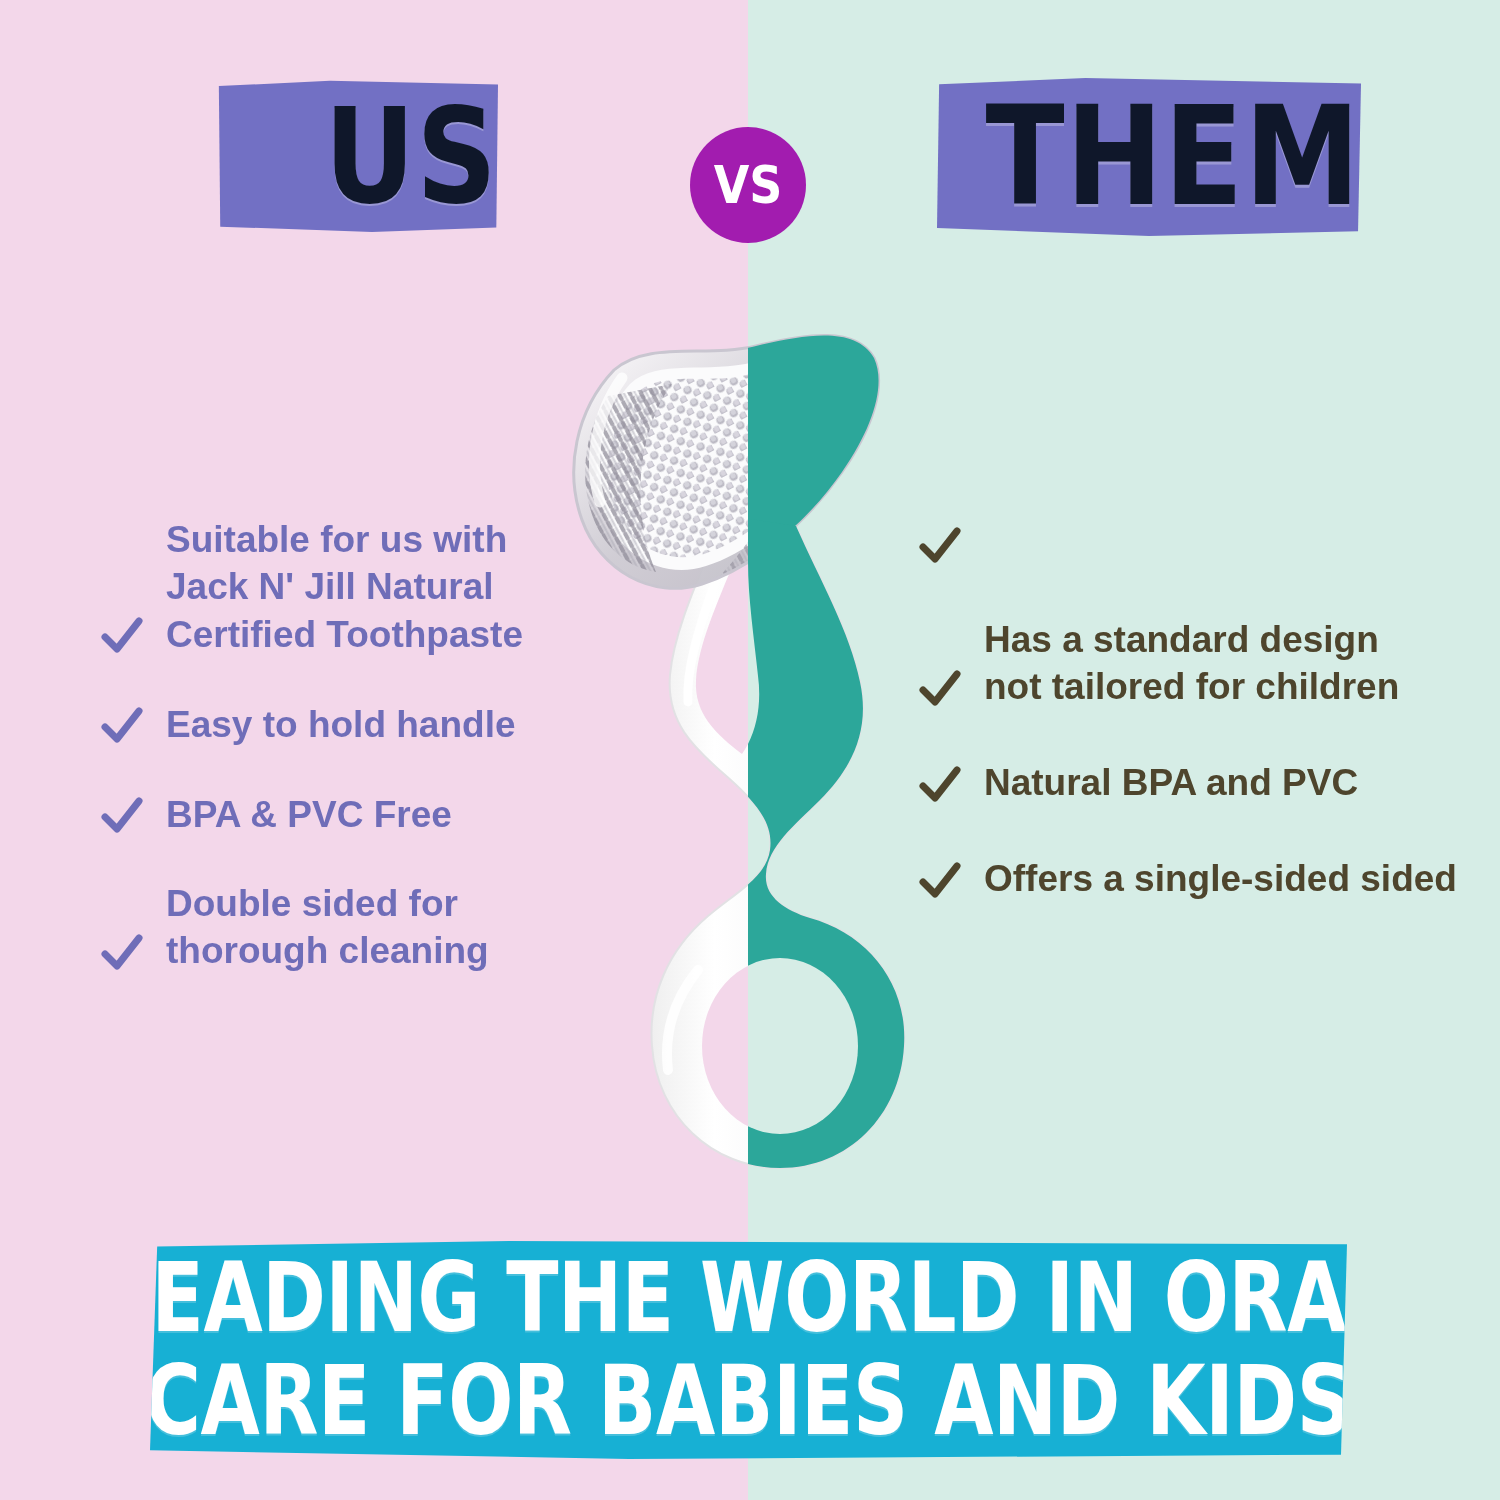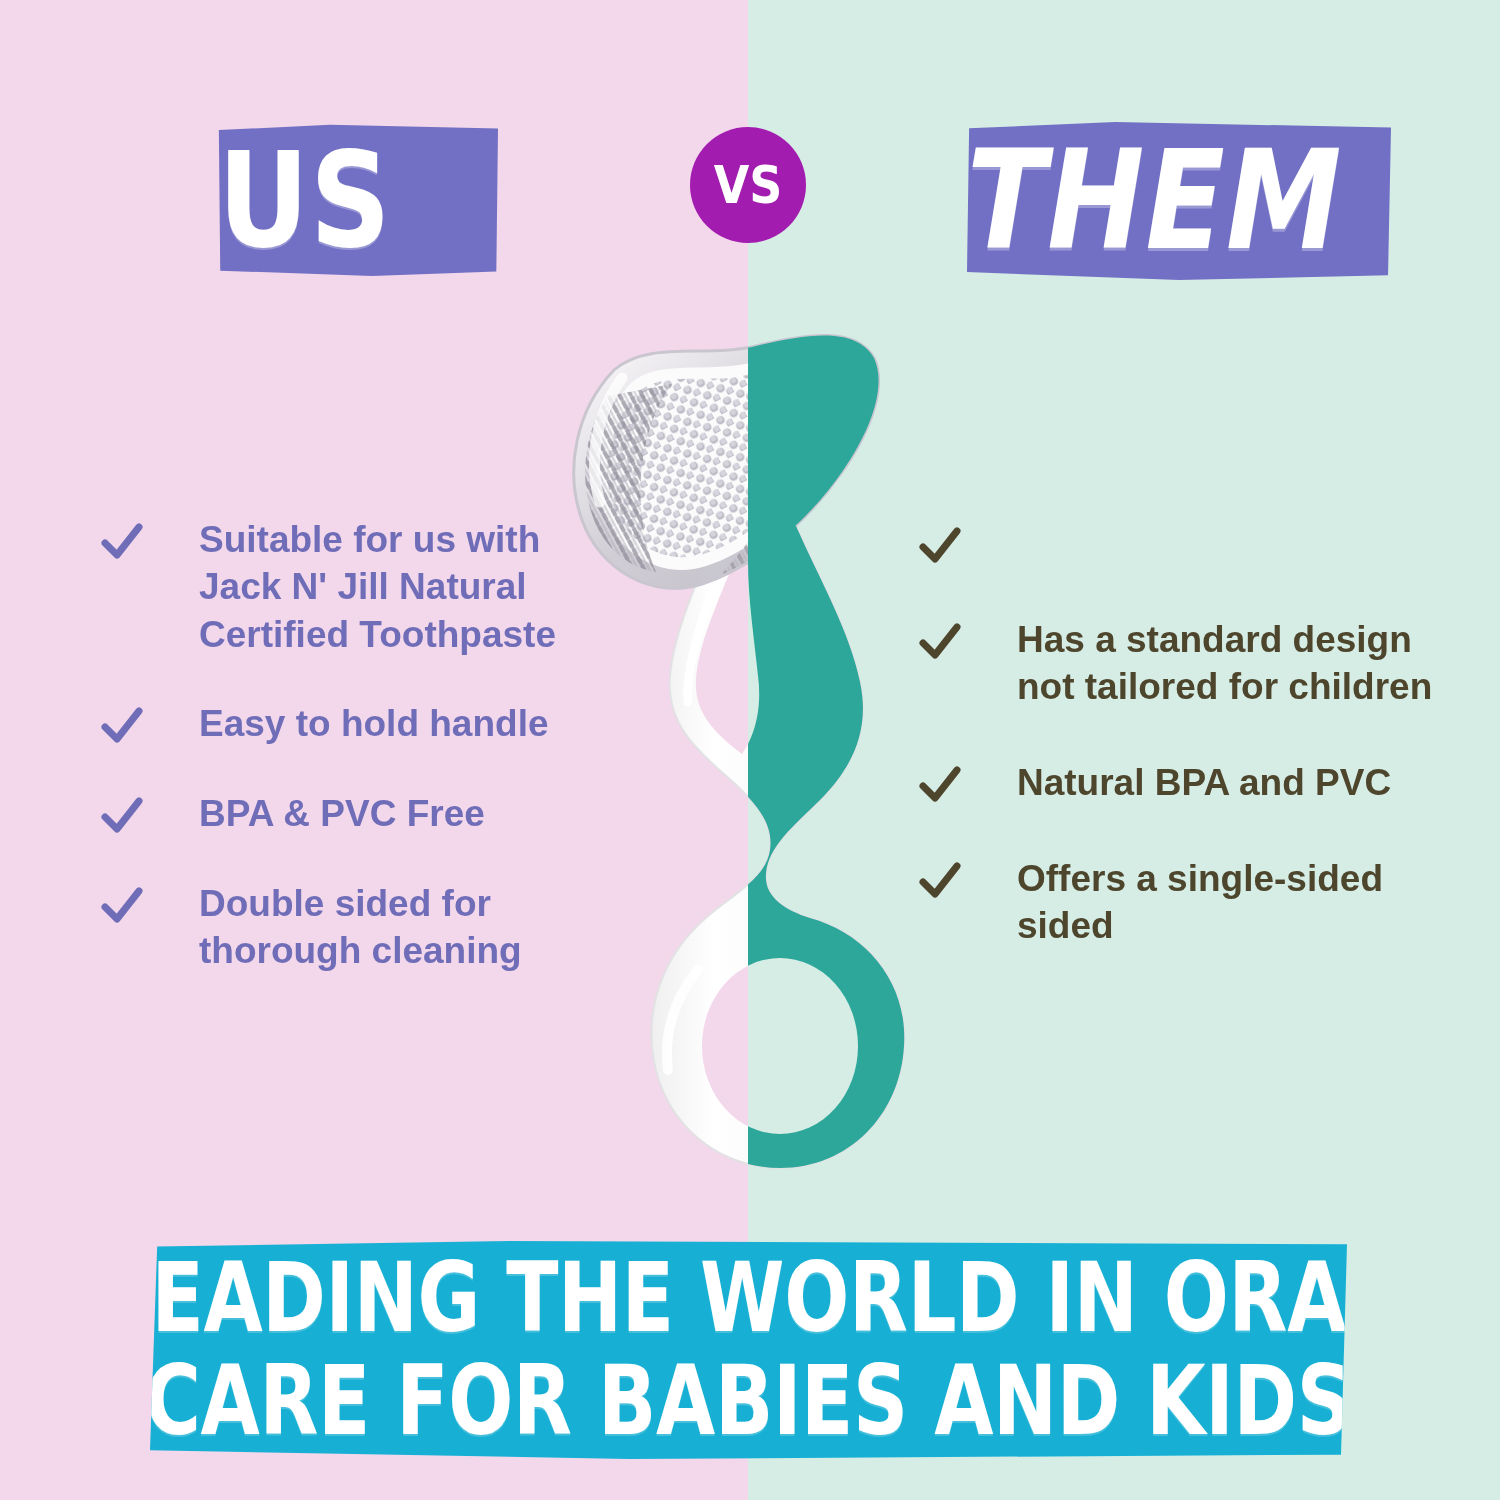--- a/index.html
+++ b/index.html
@@ -33,34 +33,32 @@
     width: 752px; height: 1500px;
     background: #D6EDE6;
   }
 
   
   .badge {
     position: absolute;
     background: #7270C4;
     display: flex;
     align-items: center;
-    justify-content: flex-start;
-    color: #ffffff;
-    margin-top: 44px;
+    justify-content: flex-end;
+    color: #0f172a;
   }
   .badge-us {
     left: 218px; top: 80px;
     width: 280px; height: 152px;
     clip-path: polygon(0.3% 4%, 40% 0.5%, 100% 3%, 99.4% 97%, 55% 100%, 0.8% 96.5%);
   }
   .badge-them {
-    left: 967px; top: 78px;
+    left: 937px; top: 78px;
     width: 424px; height: 158px;
     clip-path: polygon(0.5% 4%, 35% 0%, 100% 3.5%, 99.3% 97%, 50% 100%, 0% 95%);
-    font-style: italic;
   }
   .badge-text {
     font-family: "DejaVu Sans", sans-serif;
     font-weight: bold;
     letter-spacing: 0.01em;
     line-height: 1;
     transform: scaleY(1.18);
     text-shadow: 0 2px 0 rgba(255,255,255,0.28);
   }
   .badge-us .badge-text { font-size: 112px; }
@@ -87,22 +85,21 @@
 
   
   .bullets {
     position: absolute;
   }
   .bullets-left  { left: 100px; top: 516px; width: 520px; }
   .bullets-right { left: 918px; top: 520px; width: 560px; }
 
   .bullet-row {
     display: flex;
-    align-items: flex-start;
-    gap: 33px;
+    align-items: flex-end;
   }
   .bullets-left  .bullet-row { margin-bottom: 42px; }
   .bullets-right .bullet-row { margin-bottom: 48px; }
   .bullet-row:last-child { margin-bottom: 0; }
 
   .check {
     flex: 0 0 auto;
     width: 44px;
     height: 44px;
     margin-right: 22px;

